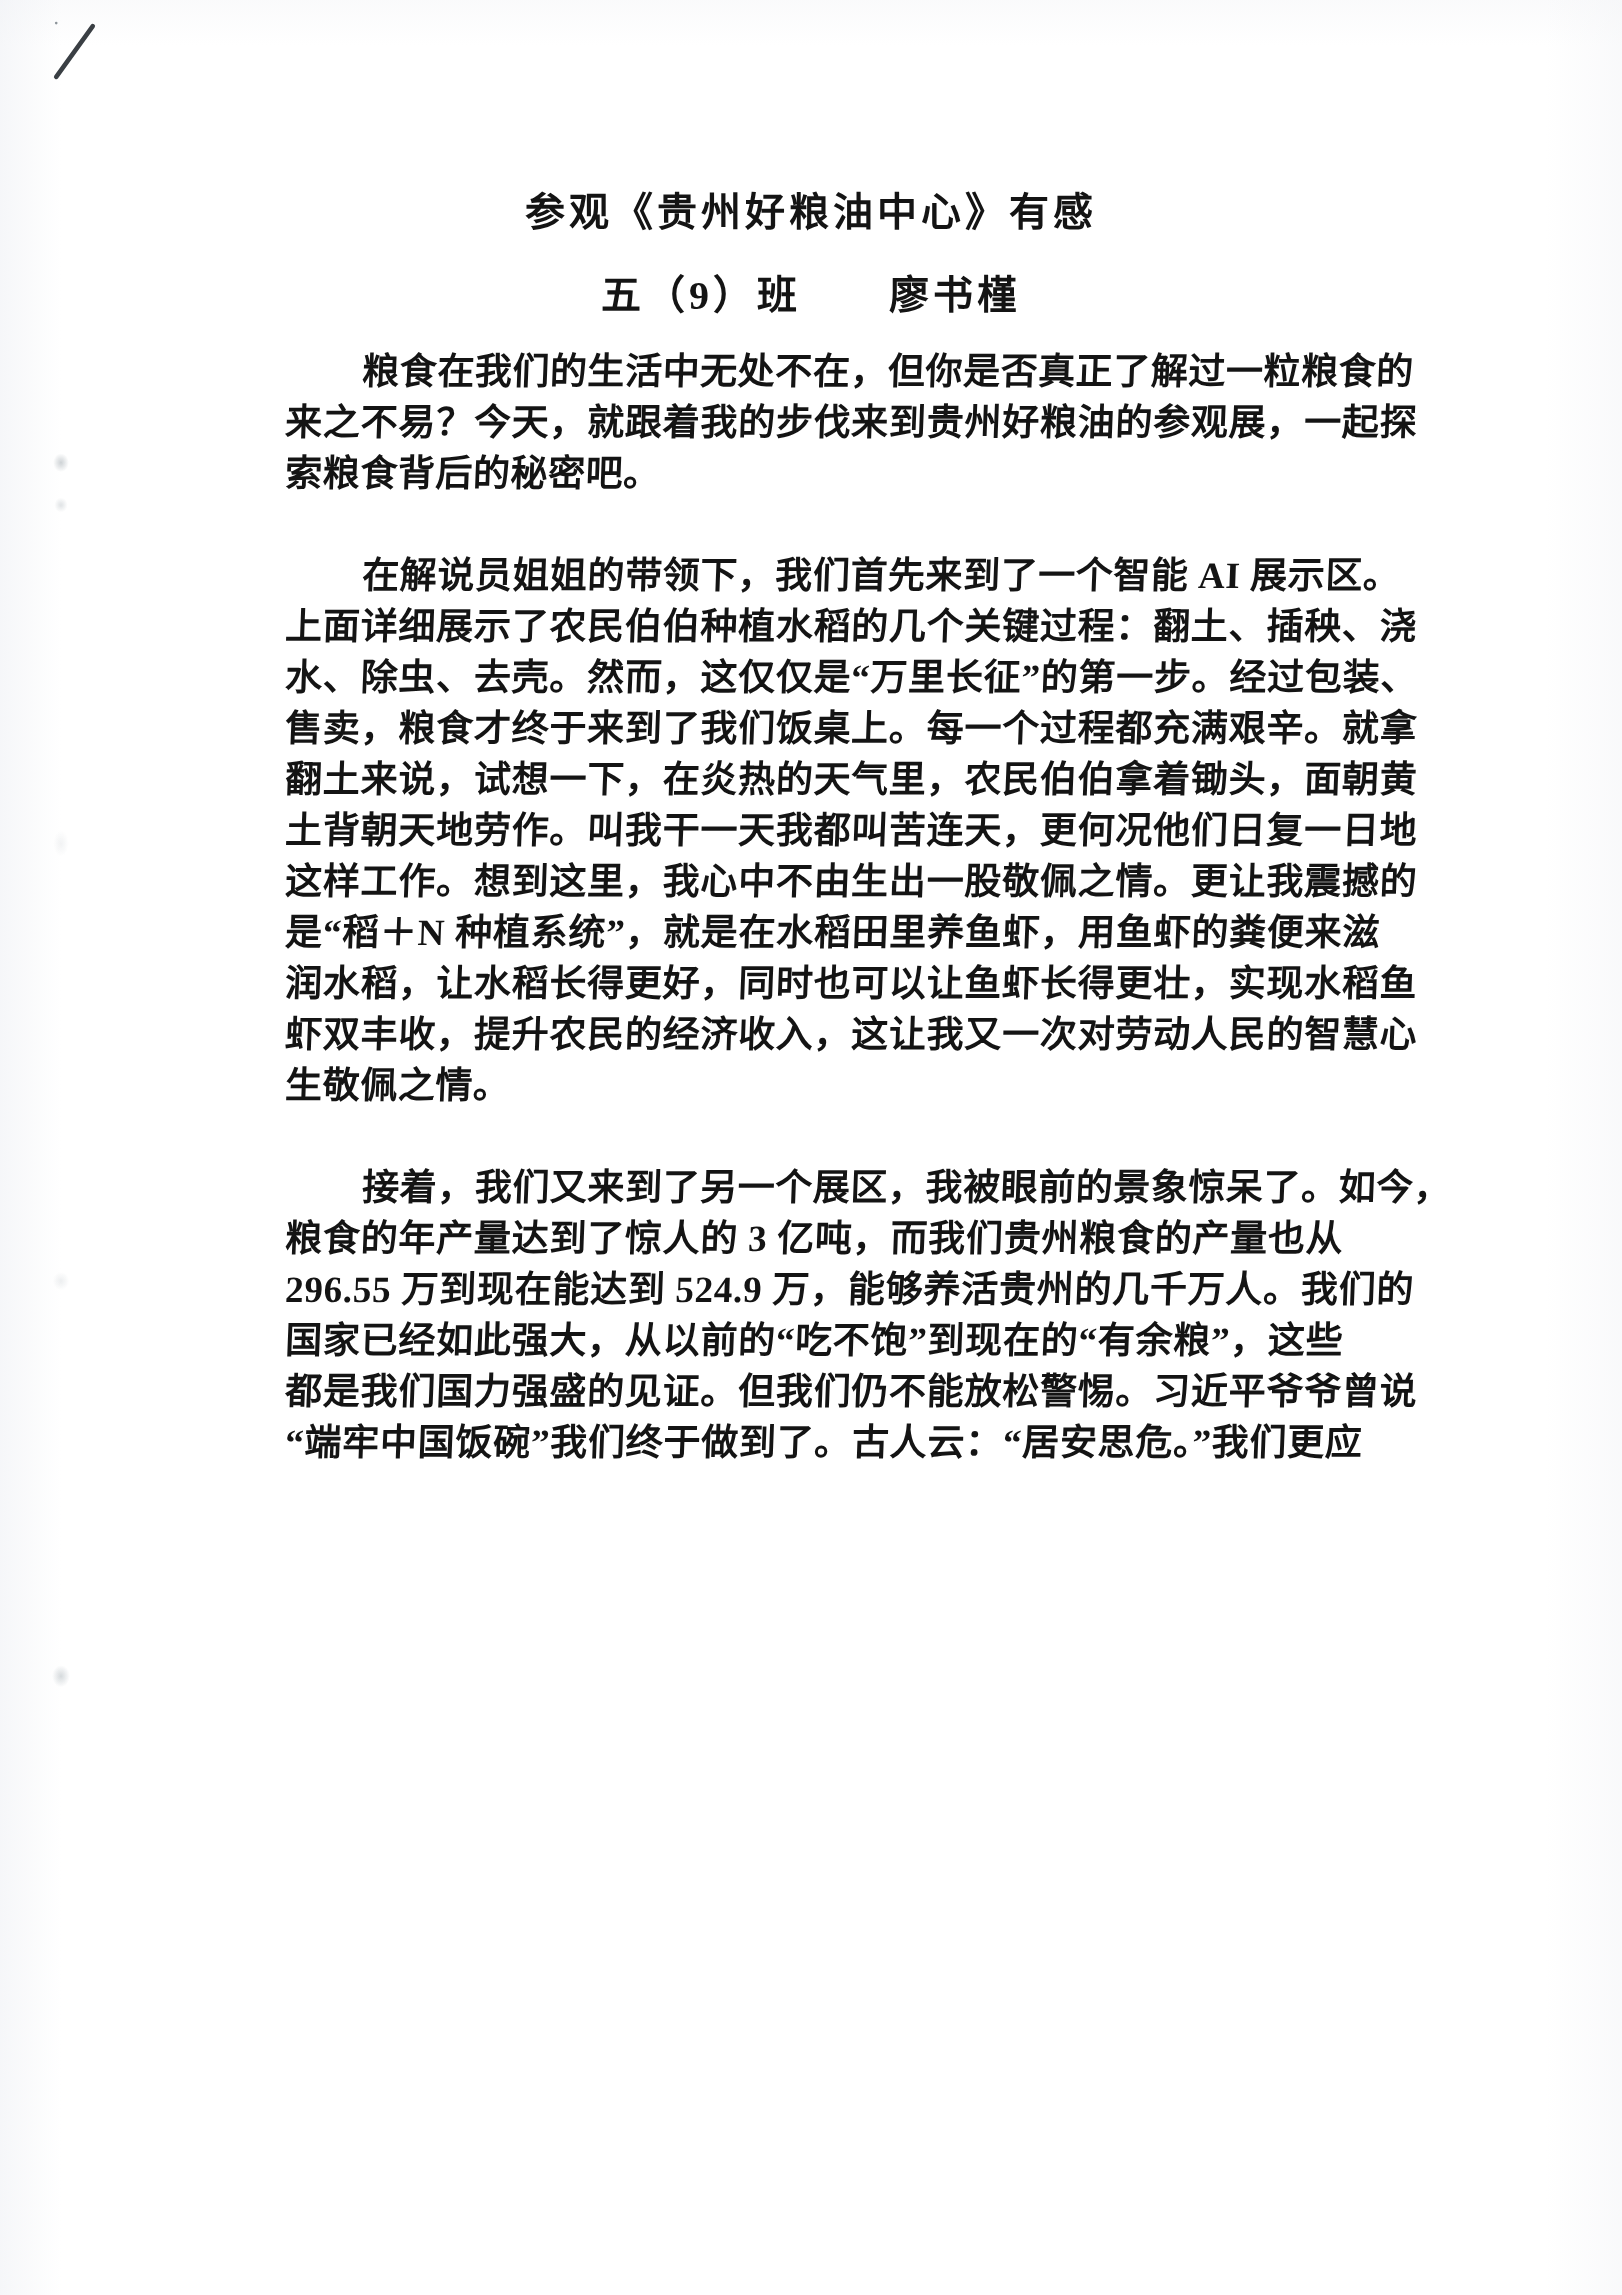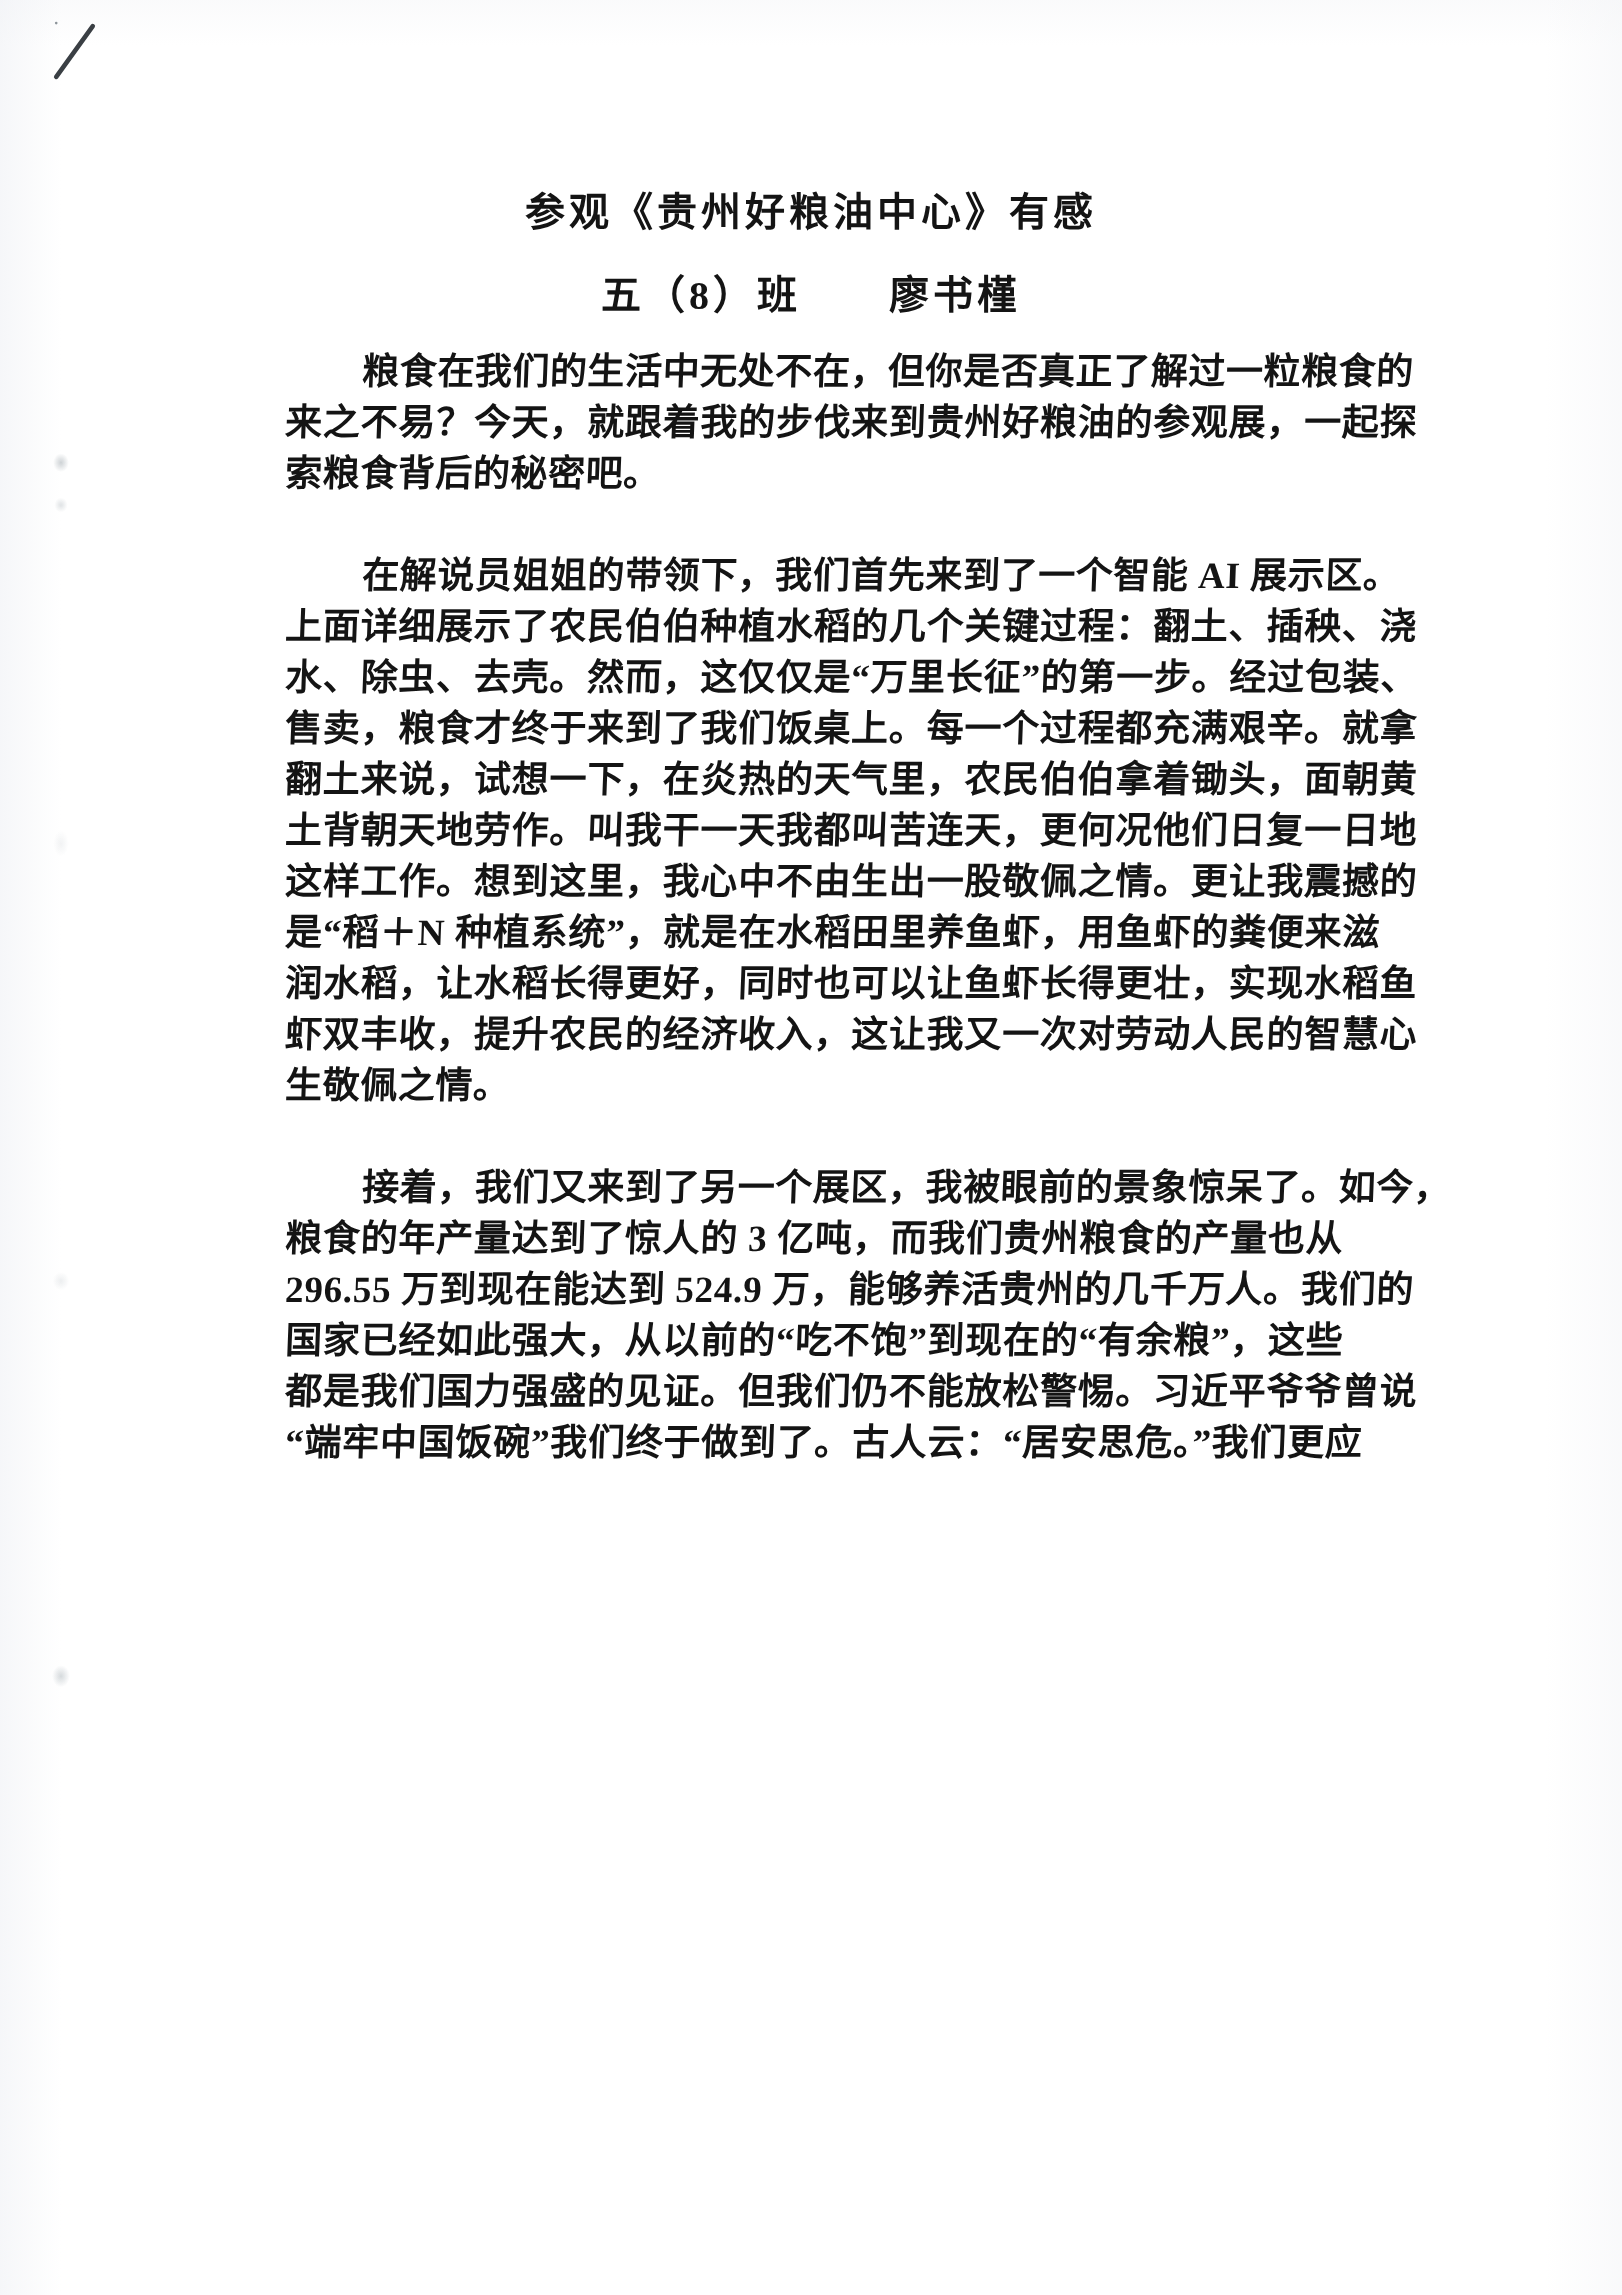--- a/index.html
+++ b/index.html
@@ -139,21 +139,21 @@
     <svg viewBox="0 0 120 130" xmlns="http://www.w3.org/2000/svg" aria-hidden="true">
       <line x1="96" y1="18" x2="24" y2="118" stroke="#3a3f44" stroke-width="9" stroke-linecap="round"></line>
       <circle cx="24" cy="12" r="2.6" fill="#8d949a"></circle>
     </svg>
   </div>
 
   <div class="sheet">
 
     <div class="doc-title">参观《贵州好粮油中心》有感</div>
 
-    <div class="doc-byline">五（8）班　　廖书槿</div>
+    <div class="doc-byline">五（9）班　　廖书槿</div>
 
     <div class="body-block">
 
       <div class="para">
         <div class="line indent">粮食在我们的生活中无处不在，但你是否真正了解过一粒粮食的</div>
         <div class="line justify">来之不易？今天，就跟着我的步伐来到贵州好粮油的参观展，一起探</div>
         <div class="line">索粮食背后的秘密吧。</div>
       </div>
 
       <div class="spacer-line"></div>

